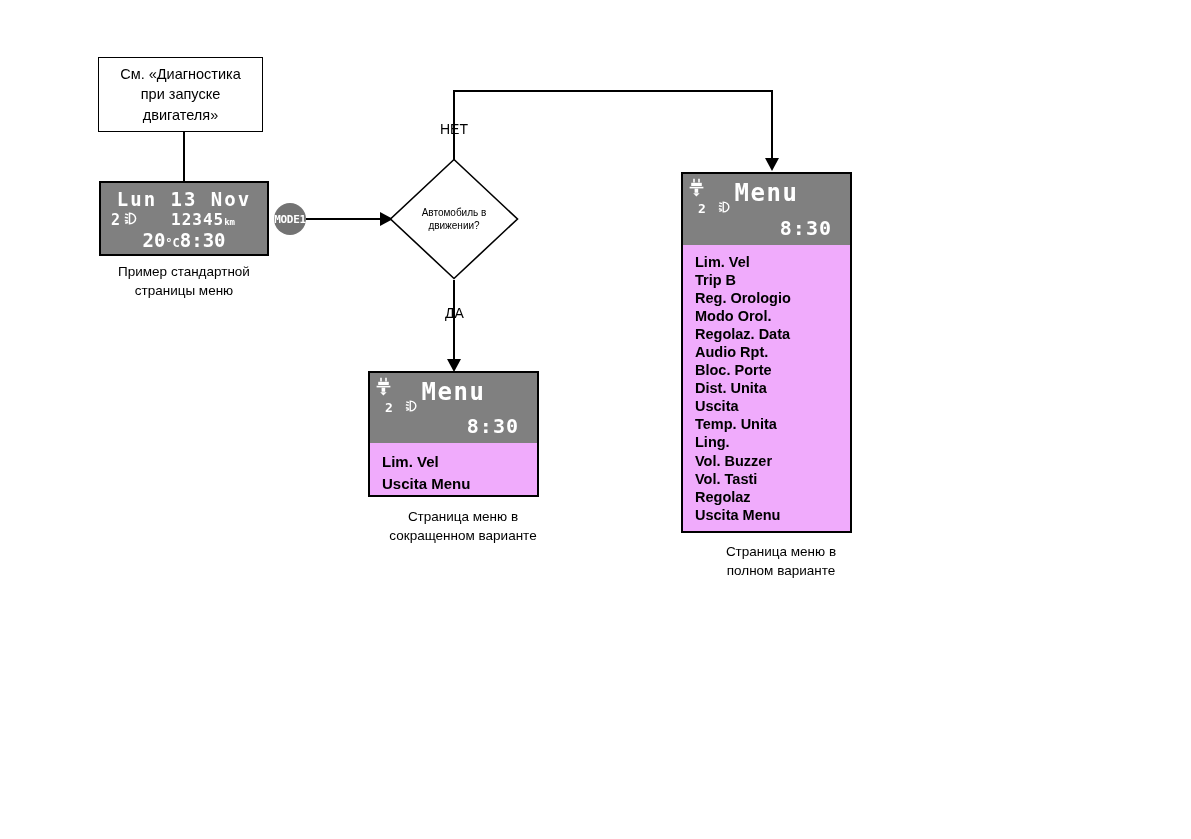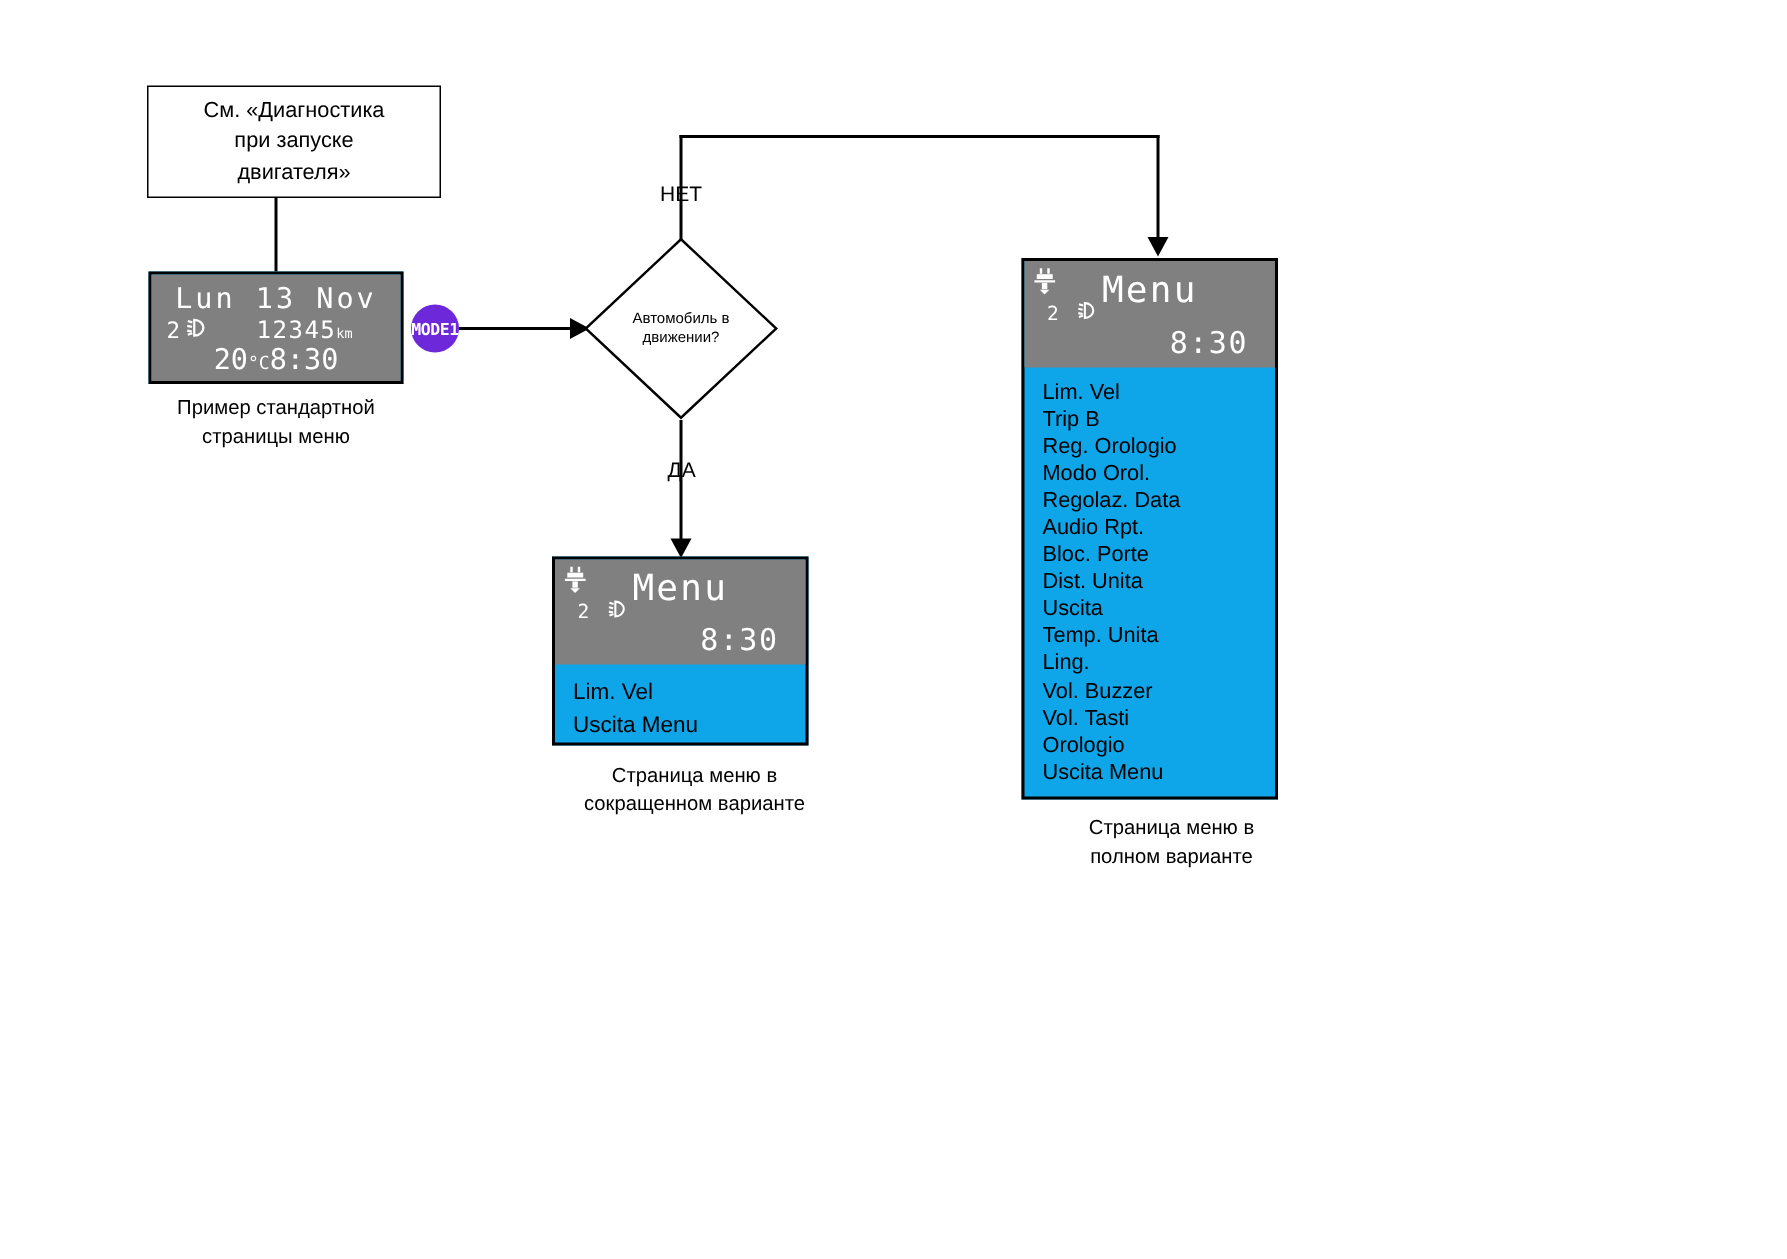--- a/index.html
+++ b/index.html
@@ -78,21 +78,21 @@
     text-align: center;
     font-size: 10px;
     line-height: 1.32;
     pointer-events: none;
   }
 
   
   .mode-btn {
     position: absolute;
     border-radius: 50%;
-    background: #6d28d9;
+    background: #737373;
     color: #fff;
     display: flex;
     align-items: center;
     justify-content: center;
     font-size: 11px;
     font-weight: 700;
     letter-spacing: -0.3px;
     font-family: "DejaVu Sans Mono", monospace;
   }
 
@@ -101,22 +101,23 @@
     position: absolute;
     font-size: 14px;
     font-weight: 400;
     white-space: nowrap;
   }
 
   
   .panel {
     position: absolute;
     border: 2.4px solid #000;
-    background: #0ea5e9;
-    box-sizing: border-box;
+    background: #f0abfc;
+    box-sizing: border-box;
+    font-weight: bold;
   }
   .lcd {
     background: #808080;
     position: relative;
     box-sizing: border-box;
   }
 
   
   .lcd-std {
     height: 100%;
@@ -223,21 +224,21 @@
     text-align: center;
     font-size: 13.5px;
     line-height: 1.42;
   }
 </style>
 </head>
 <body>
 
 <div id="canvas">
 
-  <div class="ref-box" style="left:98px; top:57px; width:196px; height:75px;">
+  <div class="ref-box" style="left:98px; top:57px; width:165px; height:75px;">
     <div>
       <div>См. «Диагностика</div>
       <div>при запуске</div>
       <div>двигателя»</div>
     </div>
   </div>
 
   <div class="line-v" style="left:183px; top:132px; height:49px;"></div>
 
   <div class="panel" style="left:99px; top:181px; width:170px; height:75px;">
@@ -375,21 +376,21 @@
       <div class="menu-item">Modo Orol.</div>
       <div class="menu-item">Regolaz. Data</div>
       <div class="menu-item">Audio Rpt.</div>
       <div class="menu-item">Bloc. Porte</div>
       <div class="menu-item">Dist. Unita</div>
       <div class="menu-item">Uscita</div>
       <div class="menu-item">Temp. Unita</div>
       <div class="menu-item">Ling.</div>
       <div class="menu-item">Vol. Buzzer</div>
       <div class="menu-item">Vol. Tasti</div>
-      <div class="menu-item">Orologio</div>
+      <div class="menu-item">Regolaz</div>
       <div class="menu-item">Uscita Menu</div>
     </div>
   </div>
 
   <div class="caption" style="left:681px; top:542px; width:200px;">
     <div>Страница меню в</div>
     <div>полном варианте</div>
   </div>
 
 </div>

